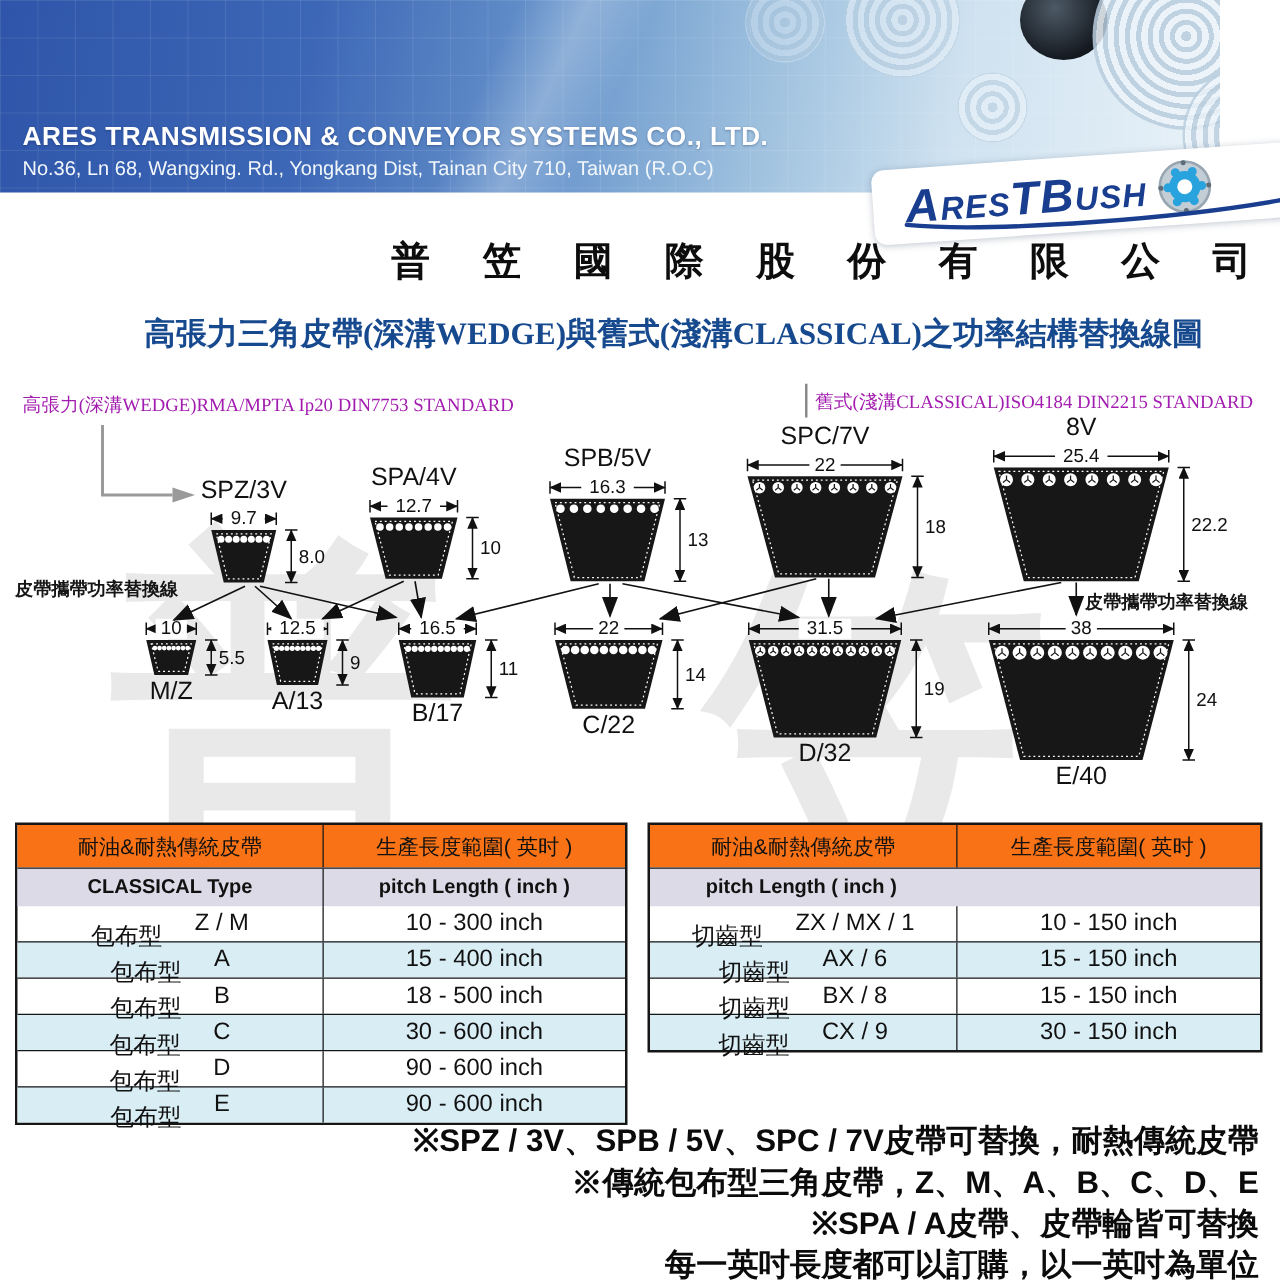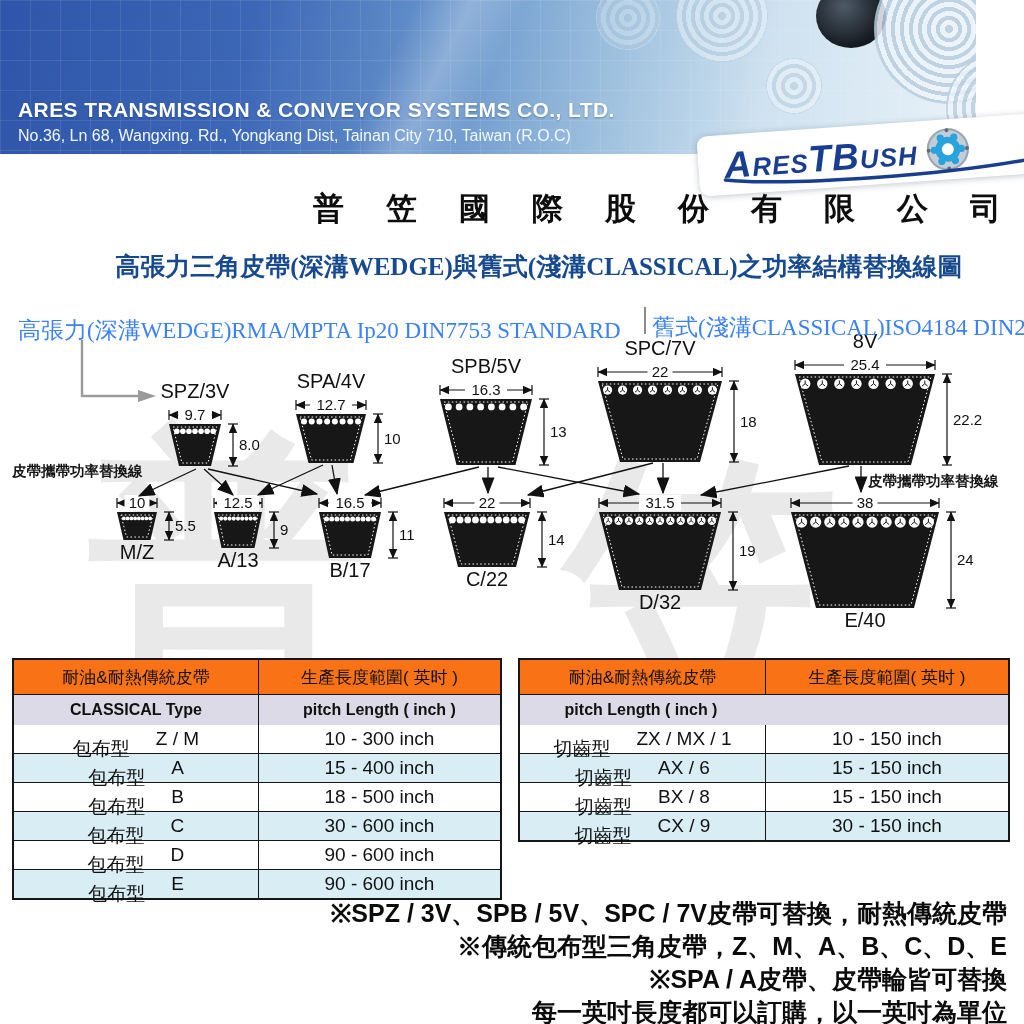--- a/index.html
+++ b/index.html
@@ -35,21 +35,21 @@
   .logo-text{font-size:37px;font-weight:900;font-style:italic;font-variant:small-caps;
     color:#1a3e8f;letter-spacing:1px;line-height:1;}
   .swoosh{position:absolute;left:22px;bottom:3px;}
   .gear{margin-left:8px;flex:0 0 auto;}
   
   .title{position:absolute;left:313px;top:188px;font-size:31px;font-weight:900;
     letter-spacing:42px;white-space:nowrap;color:#0d0d0d;z-index:2;}
   .subtitle{position:absolute;left:0;top:250px;width:1024px;box-sizing:border-box;padding-left:54px;
     text-align:center;font-family:"Liberation Serif",serif;font-size:25px;font-weight:600;
     color:#17498f;white-space:nowrap;z-index:2;}
-  .std{position:absolute;font-family:"Liberation Serif",serif;font-size:23px;color:#3b82f6;
+  .std{position:absolute;font-family:"Liberation Serif",serif;font-size:15px;color:#a21caf;
     white-space:nowrap;z-index:2;text-align:right;}
   #std-left{left:18px;top:315px;}
   #std-right{left:652px;top:312px;}
   .std-tick{position:absolute;left:644px;top:307px;width:2px;height:27px;background:#8a8a8a;z-index:2;}
   .rep-label{position:absolute;font-family:"Liberation Serif",serif;font-size:14.5px;font-weight:700;
     color:#151515;white-space:nowrap;z-index:2;}
   #rep-left{left:12px;top:462px;}
   #rep-right{left:868px;top:472px;}
   
   .watermark{position:absolute;color:#e9e9e9;font-weight:700;line-height:1;z-index:0;

